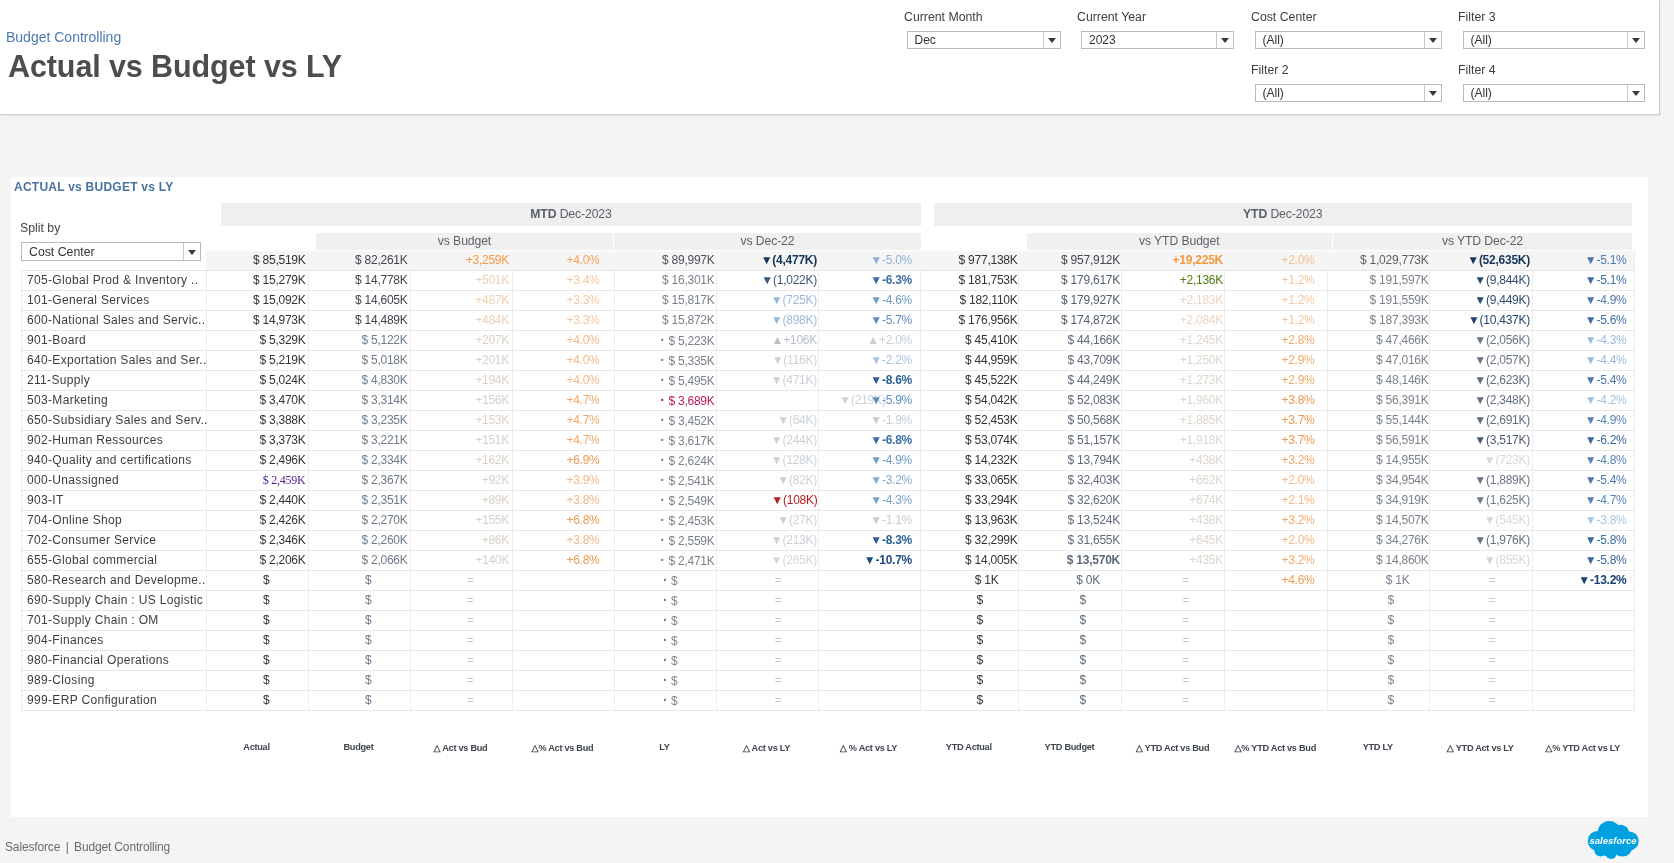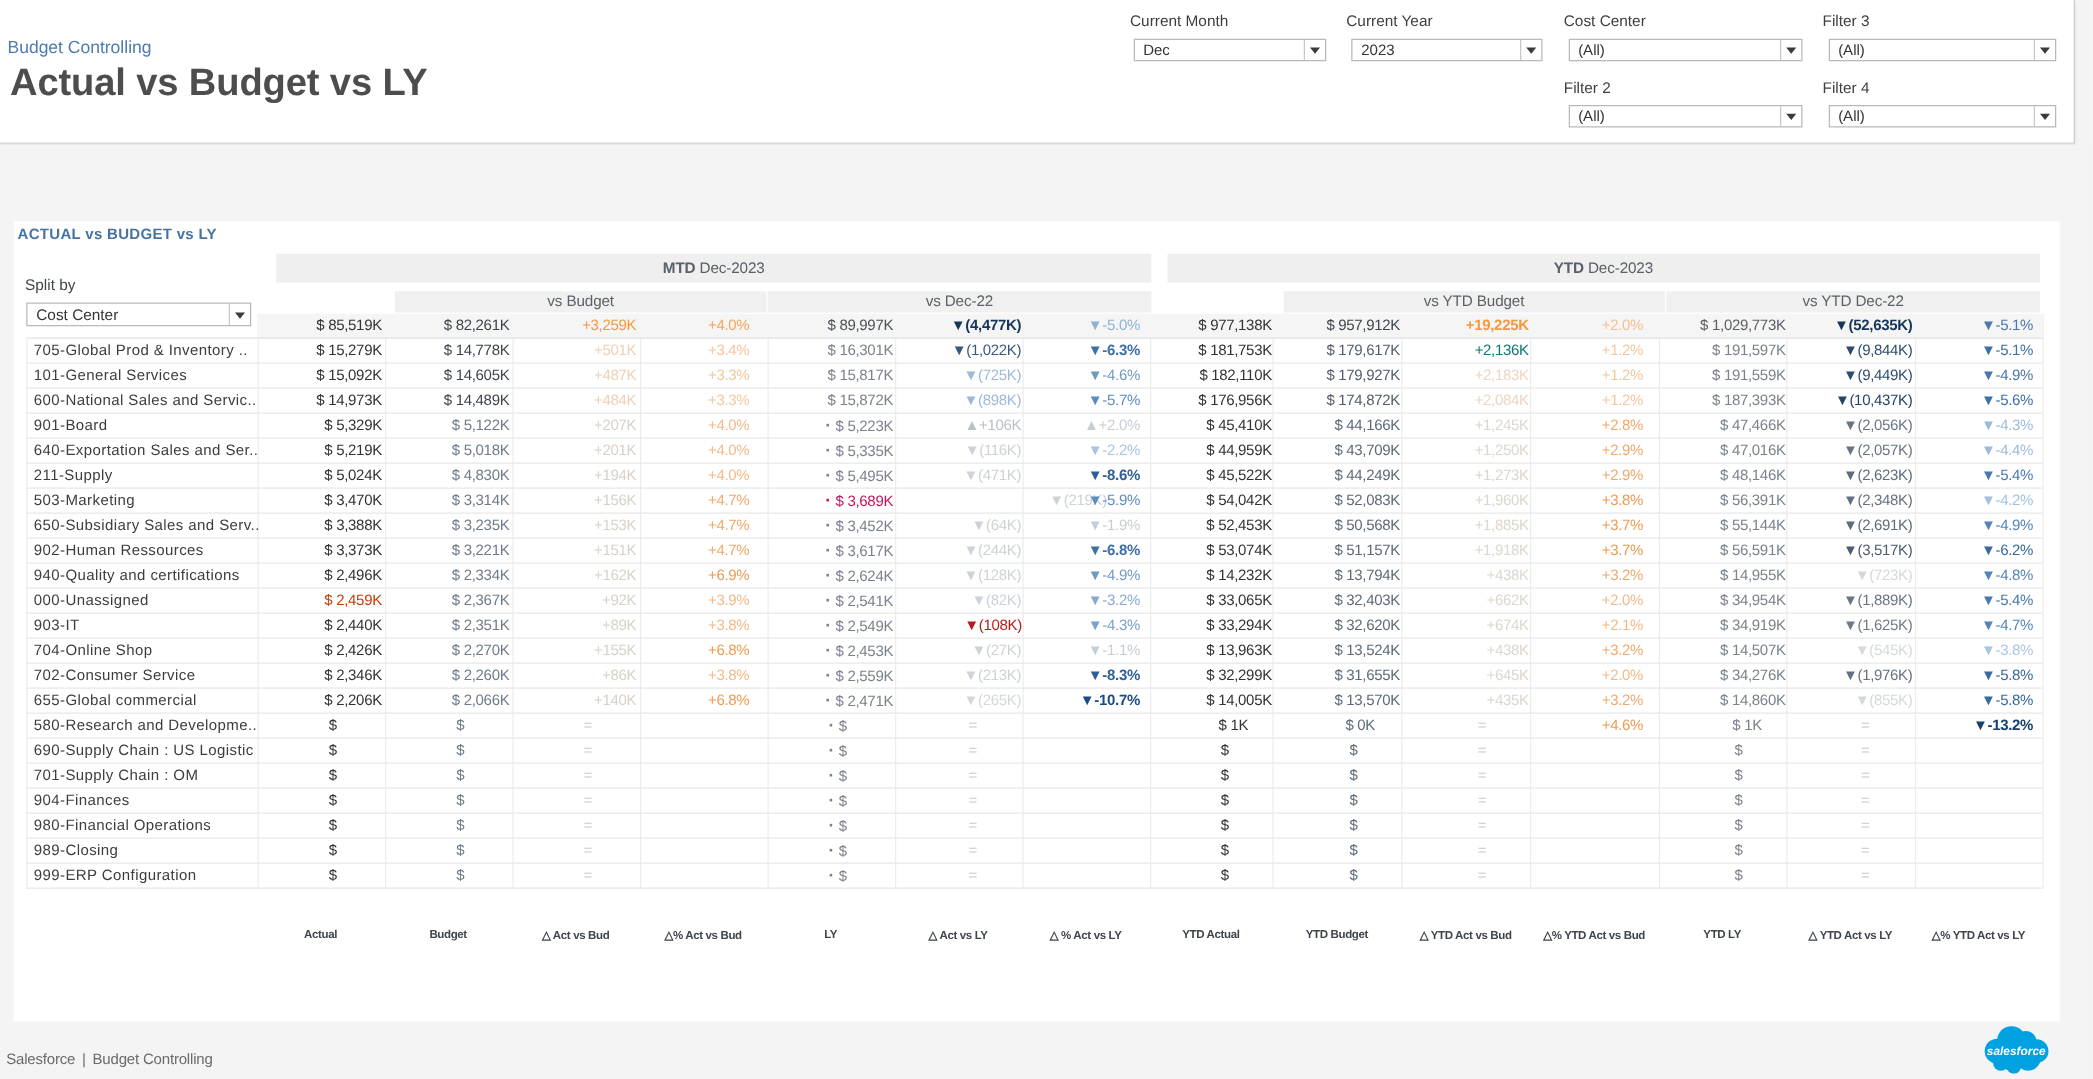--- a/index.html
+++ b/index.html
@@ -139,21 +139,21 @@
     <span class="lb">705-Global Prod &amp; Inventory ..</span>
     <span style="left:184.5px;width:100.0px;color:#333333;">$ 15,279K</span>
     <span style="left:286.5px;width:100.0px;color:#3f454d;">$ 14,778K</span>
     <span style="left:388.5px;width:99.5px;color:#eed0b4;">+501K</span>
     <span style="left:490.5px;width:88.0px;color:#f3c79e;">+3.4%</span>
     <span style="left:592.5px;width:101.0px;color:#7b828c;">$ 16,301K</span>
     <span style="left:694.5px;width:101.5px;color:#3b5878;">▼(1,022K)</span>
     <span style="left:796.5px;width:94.5px;color:#3e6fa7;font-weight:700;">▼-6.3%</span>
     <span style="left:898.5px;width:98.0px;color:#333333;">$ 181,753K</span>
     <span style="left:997px;width:102px;color:#525e6c;">$ 179,617K</span>
-    <span style="left:1100px;width:102px;color:#0f766e;">+2,136K</span>
+    <span style="left:1100px;width:102px;color:#4d7c0f;">+2,136K</span>
     <span style="left:1203px;width:90.5px;color:#f3c79e;">+1.2%</span>
     <span style="left:1305.5px;width:102.0px;color:#7b828c;">$ 191,597K</span>
     <span style="left:1408px;width:101.0px;color:#2e4d6e;">▼(9,844K)</span>
     <span style="left:1510.5px;width:95.0px;color:#3e6fa7;">▼-5.1%</span>
   </div>
 <div class="trw" style="top:290.5px">
     <span class="lb">101-General Services</span>
     <span style="left:184.5px;width:100.0px;color:#333333;">$ 15,092K</span>
     <span style="left:286.5px;width:100.0px;color:#3f454d;">$ 14,605K</span>
     <span style="left:388.5px;width:99.5px;color:#eed0b4;">+487K</span>
@@ -300,21 +300,21 @@
     <span style="left:898.5px;width:98.0px;color:#333333;">$ 14,232K</span>
     <span style="left:997px;width:102px;color:#5e6a78;">$ 13,794K</span>
     <span style="left:1100px;width:102px;color:#ddd6cd;">+438K</span>
     <span style="left:1203px;width:90.5px;color:#f0a96c;">+3.2%</span>
     <span style="left:1305.5px;width:102.0px;color:#7b828c;">$ 14,955K</span>
     <span style="left:1408px;width:101.0px;color:#d4d8dd;">▼(723K)</span>
     <span style="left:1510.5px;width:95.0px;color:#5584b6;">▼-4.8%</span>
   </div>
 <div class="trw" style="top:470.5px">
     <span class="lb">000-Unassigned</span>
-    <span style="left:184.5px;width:100.0px;color:#c2410c;">$ 2,459K</span>
+    <span style="left:184.5px;width:100.0px;color:#4c1d95;font-family:Liberation Serif, serif;">$ 2,459K</span>
     <span style="left:286.5px;width:100.0px;color:#6f7b89;">$ 2,367K</span>
     <span style="left:388.5px;width:99.5px;color:#d8d1c8;">+92K</span>
     <span style="left:490.5px;width:88.0px;color:#f2ba8a;">+3.9%</span>
     <span style="left:592.5px;width:101.0px;color:#7b828c;"><i class="dt">·</i> $ 2,541K</span>
     <span style="left:694.5px;width:101.5px;color:#ccd2d8;">▼(82K)</span>
     <span style="left:796.5px;width:94.5px;color:#87aad2;">▼-3.2%</span>
     <span style="left:898.5px;width:98.0px;color:#333333;">$ 33,065K</span>
     <span style="left:997px;width:102px;color:#5e6a78;">$ 32,403K</span>
     <span style="left:1100px;width:102px;color:#ddd6cd;">+662K</span>
     <span style="left:1203px;width:90.5px;color:#f2ba8a;">+2.0%</span>
@@ -376,21 +376,21 @@
 <div class="trw" style="top:550.5px">
     <span class="lb">655-Global commercial</span>
     <span style="left:184.5px;width:100.0px;color:#333333;">$ 2,206K</span>
     <span style="left:286.5px;width:100.0px;color:#6f7b89;">$ 2,066K</span>
     <span style="left:388.5px;width:99.5px;color:#d8d1c8;">+140K</span>
     <span style="left:490.5px;width:88.0px;color:#ee9b51;">+6.8%</span>
     <span style="left:592.5px;width:101.0px;color:#7b828c;"><i class="dt">·</i> $ 2,471K</span>
     <span style="left:694.5px;width:101.5px;color:#d4d8dd;">▼(265K)</span>
     <span style="left:796.5px;width:94.5px;color:#1d4c82;font-weight:700;">▼-10.7%</span>
     <span style="left:898.5px;width:98.0px;color:#333333;">$ 14,005K</span>
-    <span style="left:997px;width:102px;color:#5e6a78;">$ 13,570K</span>
+    <span style="left:997px;width:102px;color:#5e6a78;font-weight:bold;">$ 13,570K</span>
     <span style="left:1100px;width:102px;color:#ddd6cd;">+435K</span>
     <span style="left:1203px;width:90.5px;color:#f0a96c;">+3.2%</span>
     <span style="left:1305.5px;width:102.0px;color:#7b828c;">$ 14,860K</span>
     <span style="left:1408px;width:101.0px;color:#d4d8dd;">▼(855K)</span>
     <span style="left:1510.5px;width:95.0px;color:#38699f;">▼-5.8%</span>
   </div>
 <div class="trw" style="top:570.5px">
     <span class="lb">580-Research and Developme..</span>
     <span style="left:184.5px;width:64.0px;color:#333333;">$</span>
     <span style="left:286.5px;width:64.0px;color:#6f7b89;">$</span>

